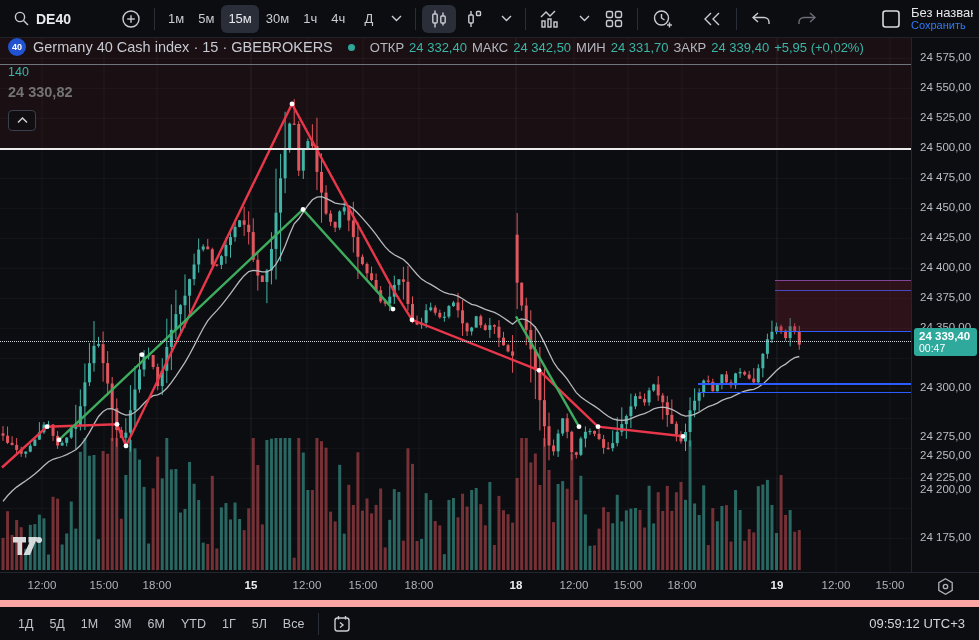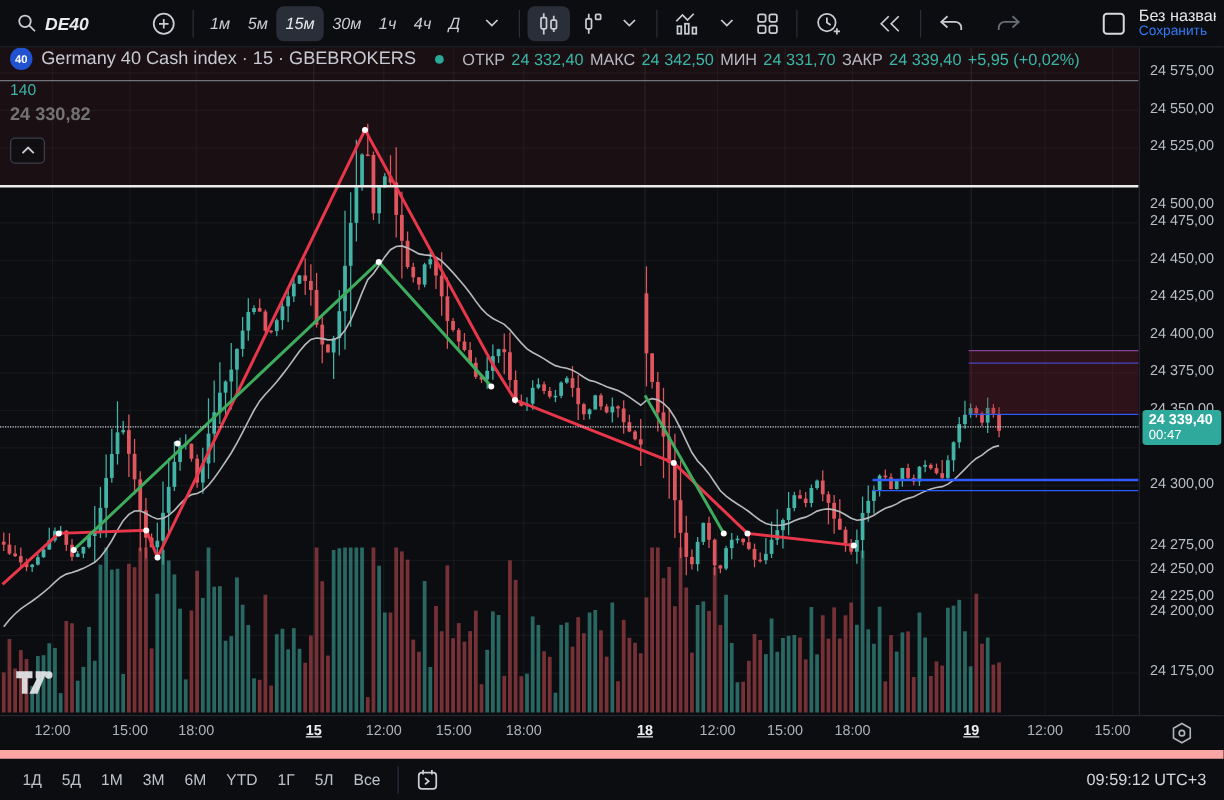--- a/index.html
+++ b/index.html
@@ -4,22 +4,22 @@
 <style>
   * { margin:0; padding:0; box-sizing:border-box; }
   html,body { width:979px; height:640px; overflow:hidden; background:#0c0d10;
     font-family:"Liberation Sans","DejaVu Sans",sans-serif; color:#c2c6cd; }
   .app { width:979px; height:640px; display:flex; flex-direction:column; background:#0c0d10; }
 
   
   .topbar { height:38px; flex:0 0 38px; display:flex; align-items:center; padding:0 6px;
     border-bottom:1px solid #1f2229; background:#0c0d10; position:relative; z-index:10; }
   .tb-group { display:flex; align-items:center; }
-  .tb-btn { display:flex; align-items:center; justify-content:space-between; height:28px; min-width:28px;
-    padding:0 7px; border-radius:6px; color:#c9ccd3; font-size:13px; cursor:pointer; white-space:nowrap;font-style:italic; }
+  .tb-btn { display:flex; align-items:center; justify-content:flex-end; height:28px; min-width:28px;
+    padding:0 7px; border-radius:6px; color:#c9ccd3; font-size:13px; cursor:pointer; white-space:nowrap; }
   .tb-btn.active { background:#2a2e39; color:#e8eaee; }
   .tb-btn svg { stroke:#c9ccd3; fill:none; stroke-width:1.4; }
   .divider { width:1px; height:22px; background:#2a2e39; margin:0 6px; }
   .symbol { font-weight:bold; font-size:14px; color:#e8eaee; padding:0 6px; }
   .chev { margin-left:1px; }
   .tb-right { margin-left:auto; display:flex; align-items:center; overflow:hidden; }
   .layout-block { display:flex; flex-direction:column; line-height:13px; margin-left:9px; width:62px; overflow:hidden; }
   .layout-name { color:#e4e6ea; font-size:13px; white-space:nowrap; }
   .save-link { color:#3179f5; font-size:11px; white-space:nowrap; cursor:pointer; }
 
@@ -49,21 +49,21 @@
   .ptick { position:absolute; left:8px; white-space:nowrap; }
   .price-badge { position:absolute; left:2px; right:2px; border-radius:3px; background:#2fa99c;
     color:#fff; padding:2px 5px; line-height:12px; z-index:4; }
   .price-badge .pb-price { font-size:11.5px; font-weight:bold; }
   .price-badge .pb-count { font-size:10.5px; }
 
   
   .timebar { flex:0 0 28px; position:relative; border-top:1px solid #23262e; background:#0c0d10;
     font-size:11.5px; color:#aeb2ba; z-index:5; }
   .ttick { position:absolute; top:6px; transform:translateX(-50%); }
-  .ttick.major { color:#eceef1; font-weight:bold;text-decoration:underline; }
+  .ttick.major { color:#eceef1; font-weight:bold; }
   .axis-gear { position:absolute; right:24px; top:4px; cursor:pointer; }
 
   
   .bottombar { flex:0 0 40px; border-top:7px solid #fca5a5; display:flex; align-items:center;
     padding:0 10px; position:relative; background:#0c0d10; z-index:10; }
   .range-btn { padding:4px 8px; border-radius:5px; font-size:12.5px; color:#bec2ca; cursor:pointer; }
   .clock { margin-left:auto; font-size:13px; color:#d2d5db; padding-right:4px; cursor:pointer; }
 </style>
 </head>
 <body>
@@ -819,21 +819,21 @@
       </div>
 
     <div class="price-axis" id="priceAxis">
       <div class="price-badge" id="priceBadge" style="top: 290px; background: rgb(47, 169, 156);">
         <div class="pb-price">24 339,40</div>
         <div class="pb-count">00:47</div>
       </div>
     <div class="ptick" style="top: 13.28px;">24 575,00</div>
         <div class="ptick" style="top: 43.28px;">24 550,00</div>
         <div class="ptick" style="top: 73.28px;">24 525,00</div>
-        <div class="ptick" style="top: 103.28px; margin-top: 16px;">24 500,00</div>
+        <div class="ptick" style="top: 103.28px;">24 500,00</div>
         <div class="ptick" style="top: 133.28px;">24 475,00</div>
         <div class="ptick" style="top: 163.28px;">24 450,00</div>
         <div class="ptick" style="top: 193.28px;">24 425,00</div>
         <div class="ptick" style="top: 223.28px;">24 400,00</div>
         <div class="ptick" style="top: 253.28px;">24 375,00</div>
         <div class="ptick" style="top: 283.28px;">24 350,00</div>
         <div class="ptick" style="top: 343.28px;">24 300,00</div>
         <div class="ptick" style="top: 392px;">24 275,00</div>
         <div class="ptick" style="top: 411px;">24 250,00</div>
         <div class="ptick" style="top: 433.28px;">24 225,00</div>

